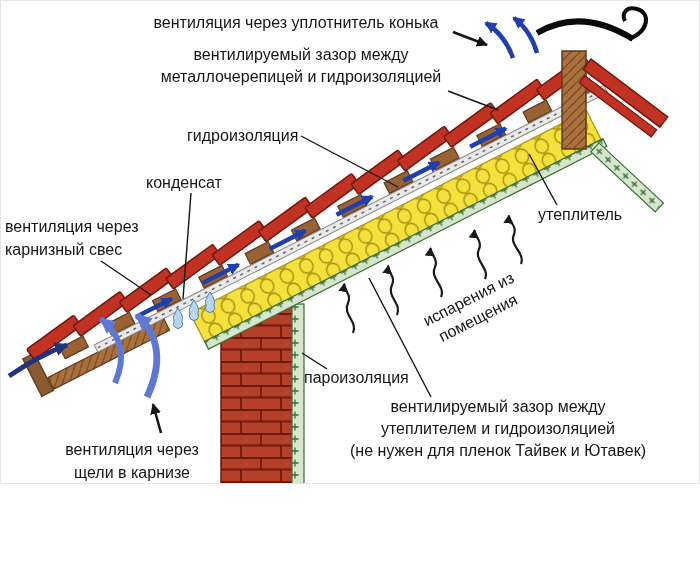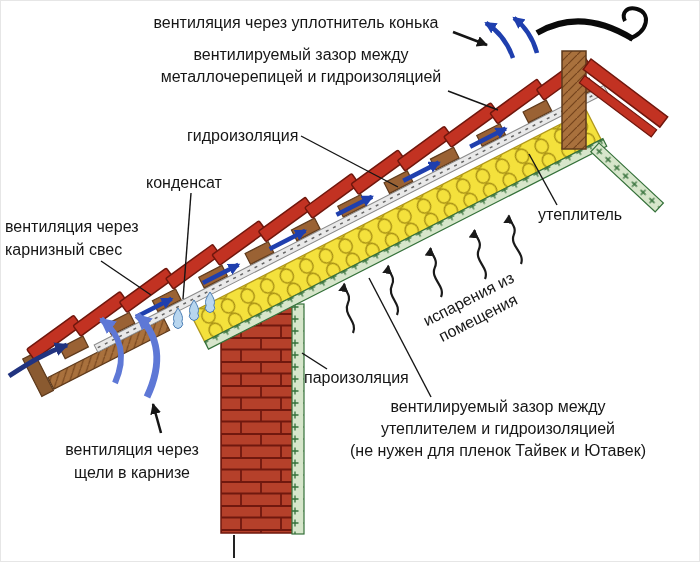--- a/index.html
+++ b/index.html
@@ -1,16 +1,16 @@
 <!DOCTYPE html>
 <html><head>
 <meta charset="utf-8">
 <style>
   html,body{margin:0;padding:0;background:#ffffff;}
-  .stage{position:relative;width:700px;height:562px;background:#ffffff;border:1px solid #e6e6e6;
+  .stage{position:relative;width:700px;height:484px;background:#ffffff;border:1px solid #e6e6e6;
          box-sizing:border-box;overflow:hidden;font-family:"Liberation Sans",sans-serif;}
   svg{position:absolute;left:0;top:0;}
   svg text{font-family:"Liberation Sans",sans-serif;font-size:16px;fill:#161616;}
 </style>
 </head>
 <body>
 
 <div class="stage">
 <svg width="700" height="562" viewBox="0 0 700 562">
   <defs>

